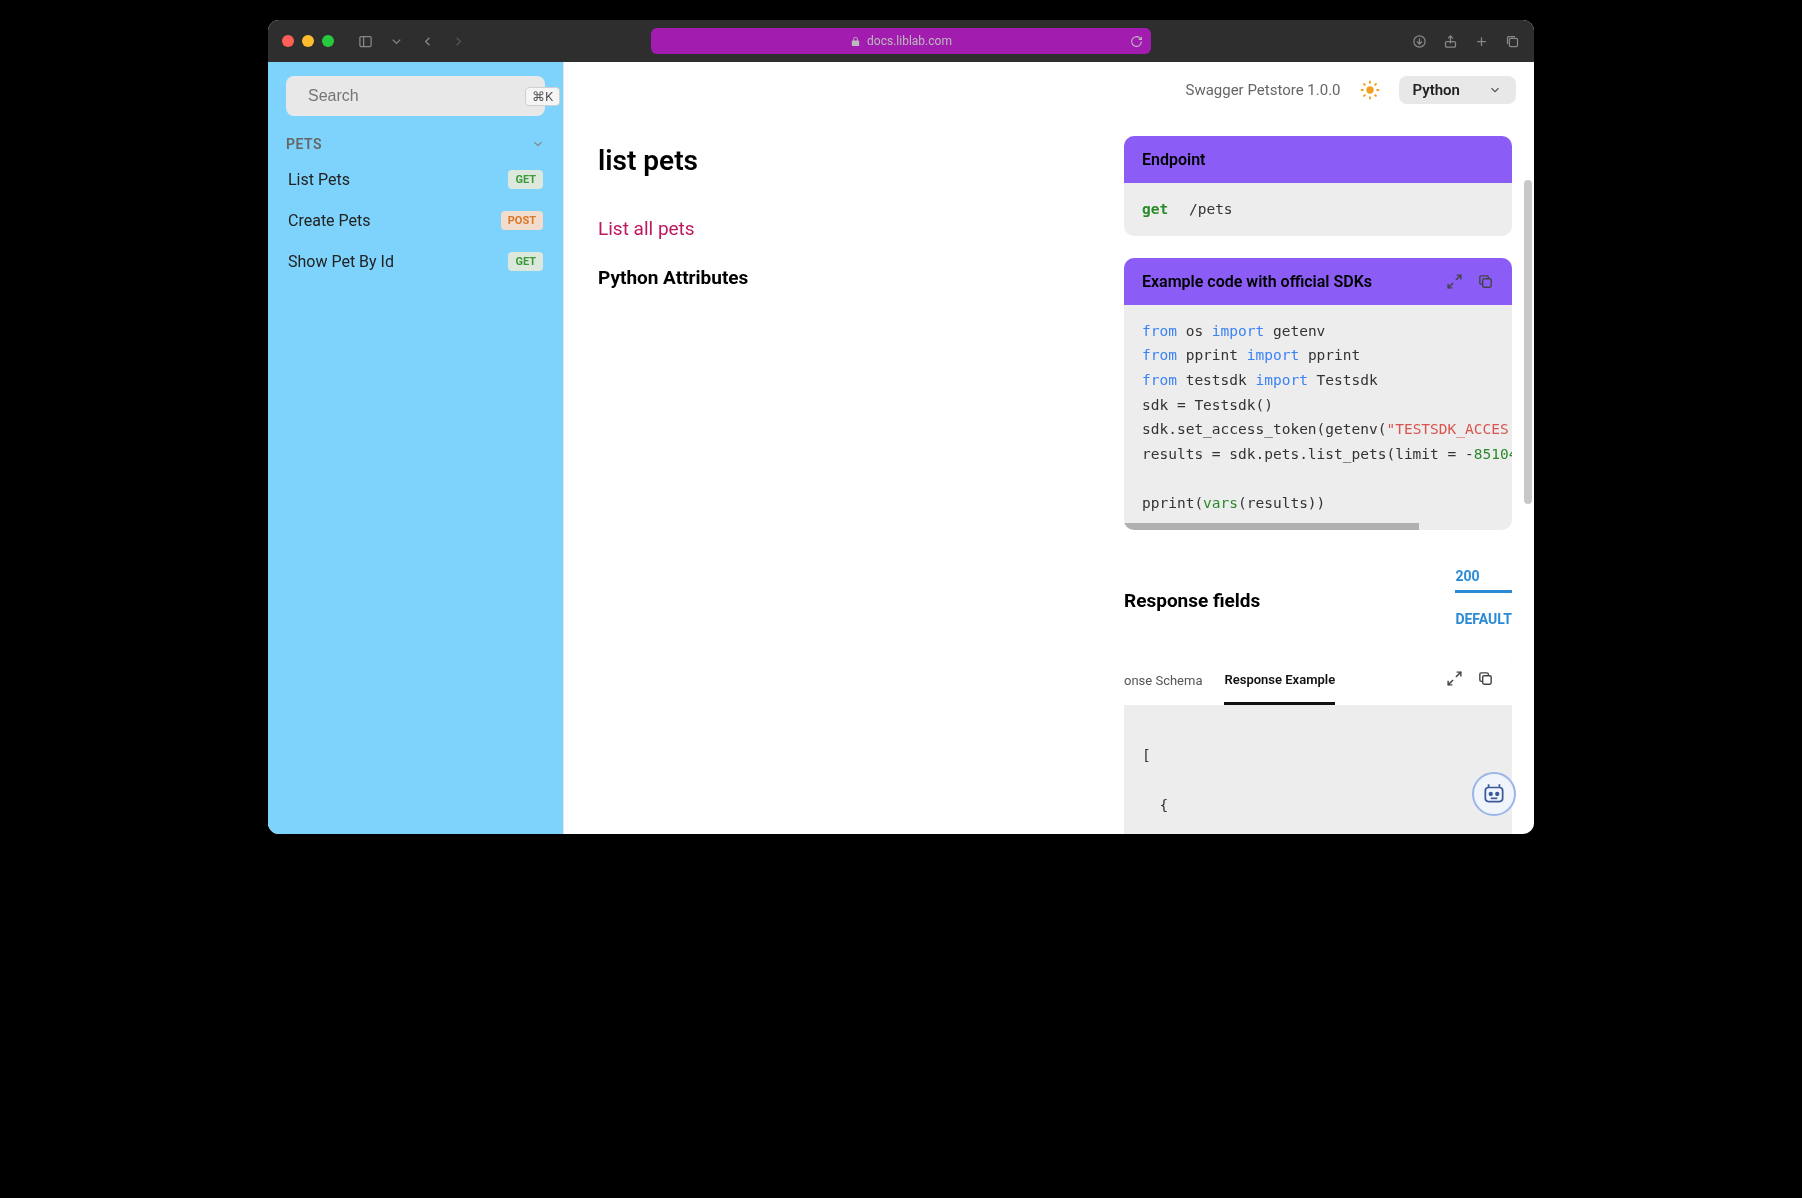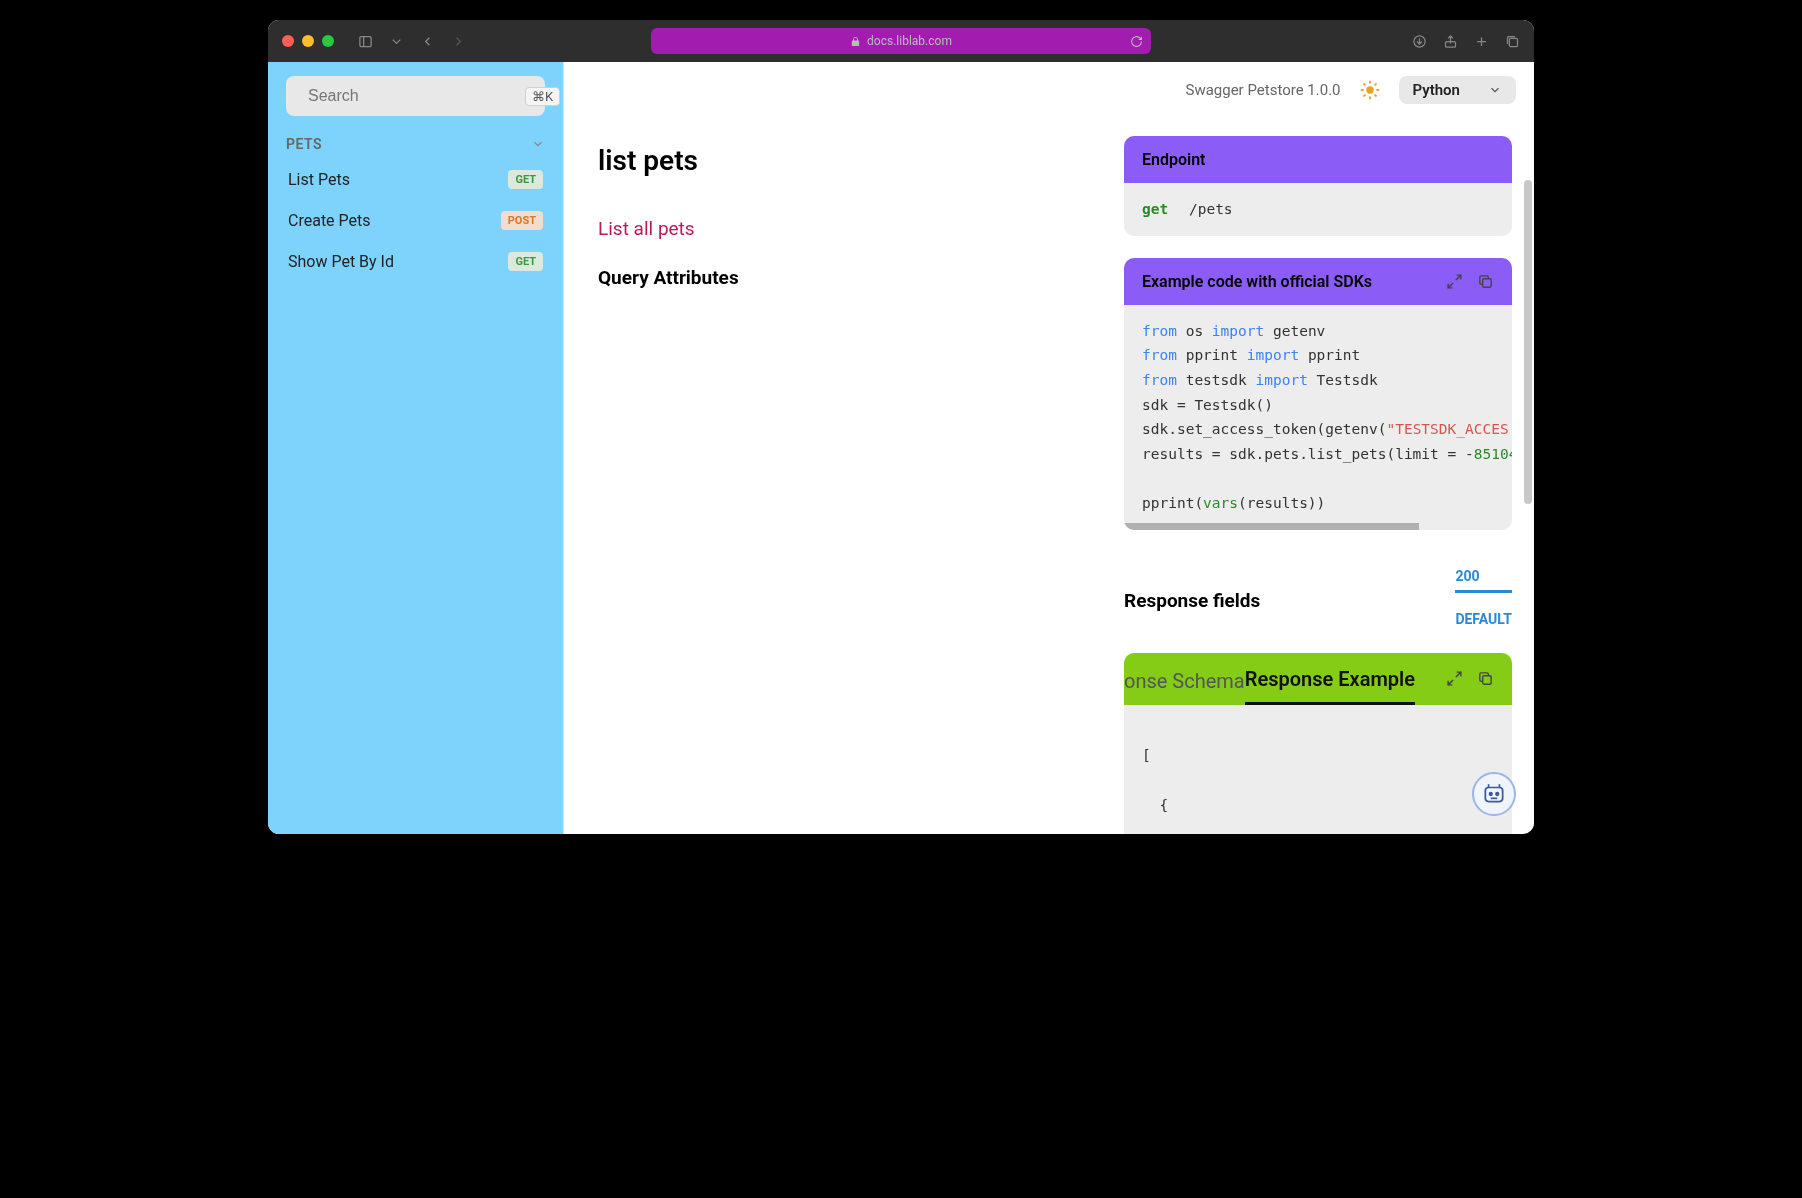--- a/index.html
+++ b/index.html
@@ -66,21 +66,21 @@
 .num { color: #2a8a2a; }
 .builtin { color: #2a8a2a; }
 .code-scroll { height: 7px; background: #b0b0b0; position: absolute; bottom: 0; left: 0; width: 76%; }
 
 .response-header { display: flex; align-items: center; justify-content: space-between; margin: 38px 0 20px 0; }
 .response-header h2 { font-size: 19px; font-weight: 700; }
 .resp-tabs { display: flex; gap: 18px; font-size: 14px; font-weight: 700; flex-direction: column; }
 .resp-tab { color: #2a8ad6; padding-bottom: 6px; cursor: pointer; }
 .resp-tab.active { border-bottom: 3px solid #2a8ad6; }
 
-.schema-tabs { background: #84cc16; padding: 0 18px; display: flex; align-items: center; font-size: 20px; height: 52px; }
+.schema-tabs { background: #ffffff; padding: 0 18px; display: flex; align-items: center; gap: 22px; font-size: 13px; height: 52px; }
 .schema-tab { color: #555; cursor: pointer; white-space: nowrap; padding-top:4px; }
 .schema-tab.active { color: #111; font-weight: 600; border-bottom: 3px solid #111; height: 100%; display: flex; align-items: center; }
 .schema-icons { margin-left: auto; display: flex; gap: 14px; color: #444; }
 
 .chat-fab { position: absolute; right: 18px; bottom: 18px; width: 44px; height: 44px; border-radius: 50%; border: 2px solid #9bb5e8; background: #f0f4fb; display: flex; align-items: center; justify-content: center; }
 .chat-fab svg { width: 26px; height: 26px; color: #3a5a9a; }
 
 .chevron { width: 14px; height: 14px; }
 </style>
 </head>
@@ -197,21 +197,21 @@
           <svg class="chevron" viewBox="0 0 24 24" fill="none" stroke="#555" stroke-width="2">
               <polyline points="6 9 12 15 18 9"></polyline>
             </svg>
         </div>
       </div>
 
       <div class="content">
         <div class="left-col">
           <h1 class="page-title">list pets</h1>
           <p class="desc">List all pets</p>
-          <h2 class="section-title">Query Attributes</h2>
+          <h2 class="section-title">Python Attributes</h2>
         </div>
 
         <div class="right-col">
           <div class="right-scrollbar"></div>
 
           <div class="panel">
             <div class="panel-head">
               <span>Endpoint</span>
             </div>
             <div class="panel-body">

